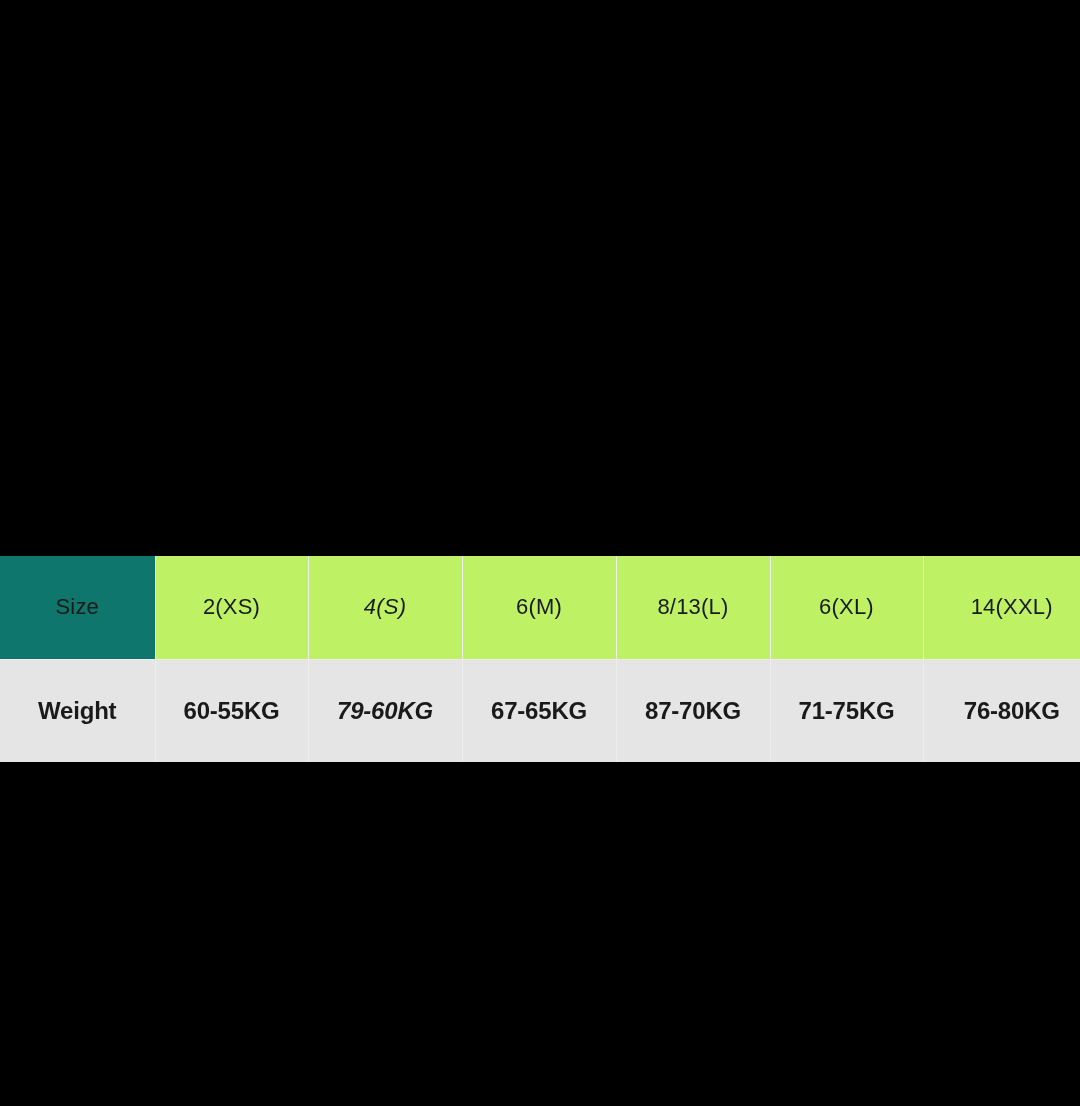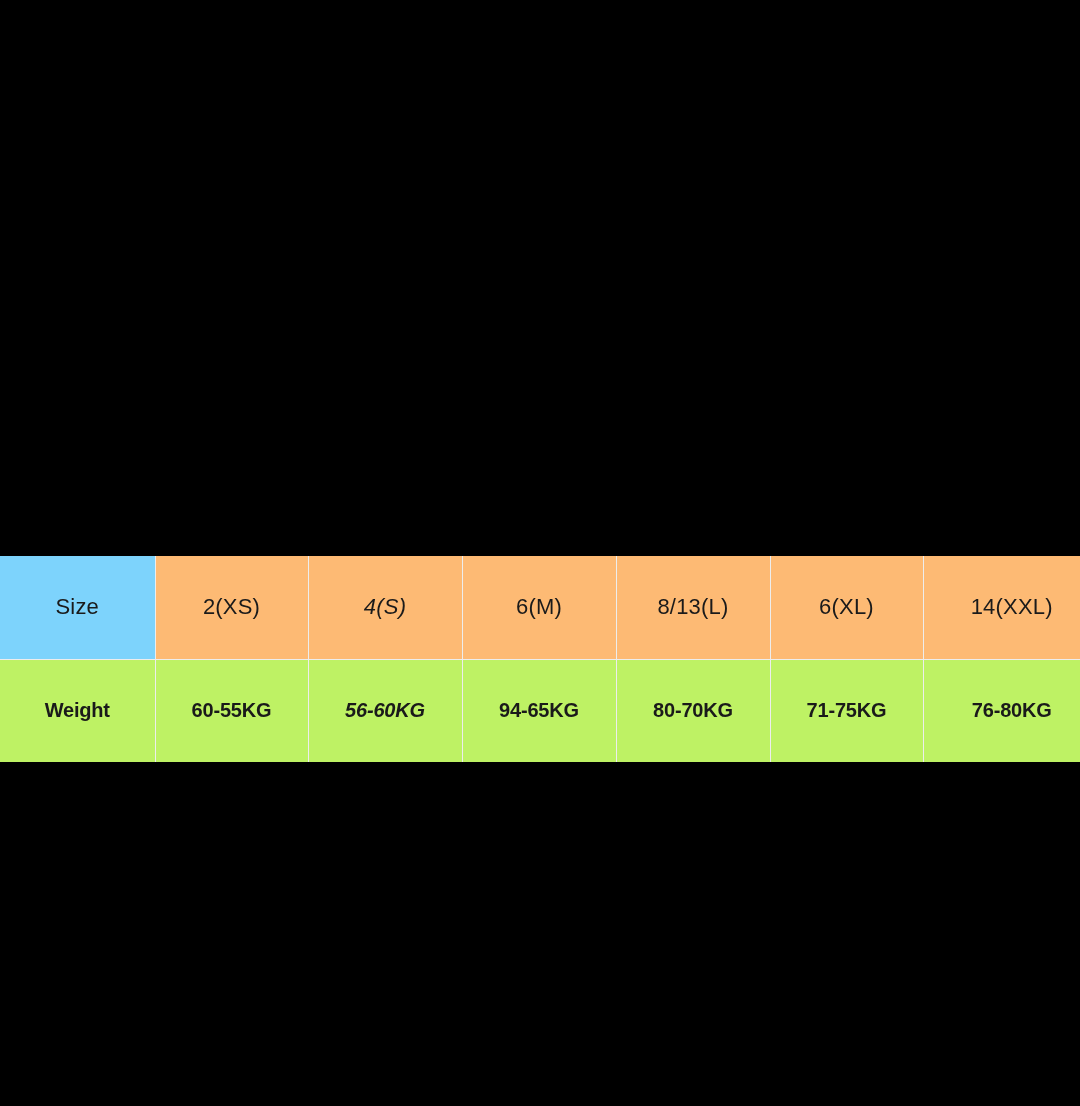--- a/index.html
+++ b/index.html
@@ -42,35 +42,35 @@
     vertical-align: middle;
     padding: 0;
     color: #1a1a1a;
     border-right: 1px solid #ededed;
     box-sizing: border-box;
   }
   #size-chart td:last-child { border-right: none; }
 
   
   .row-head td {
-    background: #fdba74;
+    background: #bef264;
     font-size: 22px;
     font-weight: 400;
     letter-spacing: 0.2px;
     border-bottom: 1px solid #ededed;
   }
-  .row-head td.label-cell { background: #7dd3fc; }
+  .row-head td.label-cell { background: #0f766e; }
 
   
   .row-body {
     height: 103px;
   }
   .row-body td {
-    background: #bef264;
-    font-size: 20px;
+    background: #e5e5e5;
+    font-size: 24px;
     font-weight: 600;
     letter-spacing: -0.2px;
     color: #111111;
   }
 
   
   .col-label { width: 155px; }
   .col-1 { width: 153px; }
   .col-2 { width: 154px; font-style: italic; }
   .col-3 { width: 154px; }
@@ -90,22 +90,22 @@
         <td class="col-1">2(XS)</td>
         <td class="col-2">4(S)</td>
         <td class="col-3">6(M)</td>
         <td class="col-4">8/13(L)</td>
         <td class="col-5">6(XL)</td>
         <td class="col-6">14(XXL)</td>
       </tr>
       <tr class="row-body">
         <td class="col-label label-cell">Weight</td>
         <td class="col-1">60-55KG</td>
-        <td class="col-2">56-60KG</td>
-        <td class="col-3">94-65KG</td>
-        <td class="col-4">80-70KG</td>
+        <td class="col-2">79-60KG</td>
+        <td class="col-3">67-65KG</td>
+        <td class="col-4">87-70KG</td>
         <td class="col-5">71-75KG</td>
         <td class="col-6">76-80KG</td>
       </tr>
     </tbody>
   </table>
 
 </div>
 
 </body></html>

